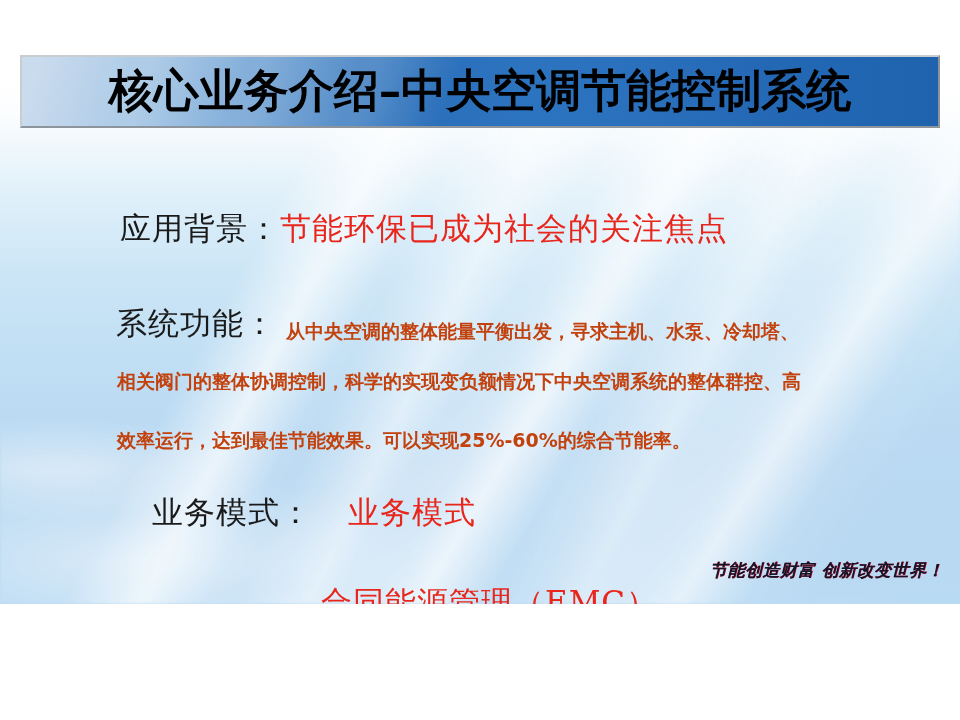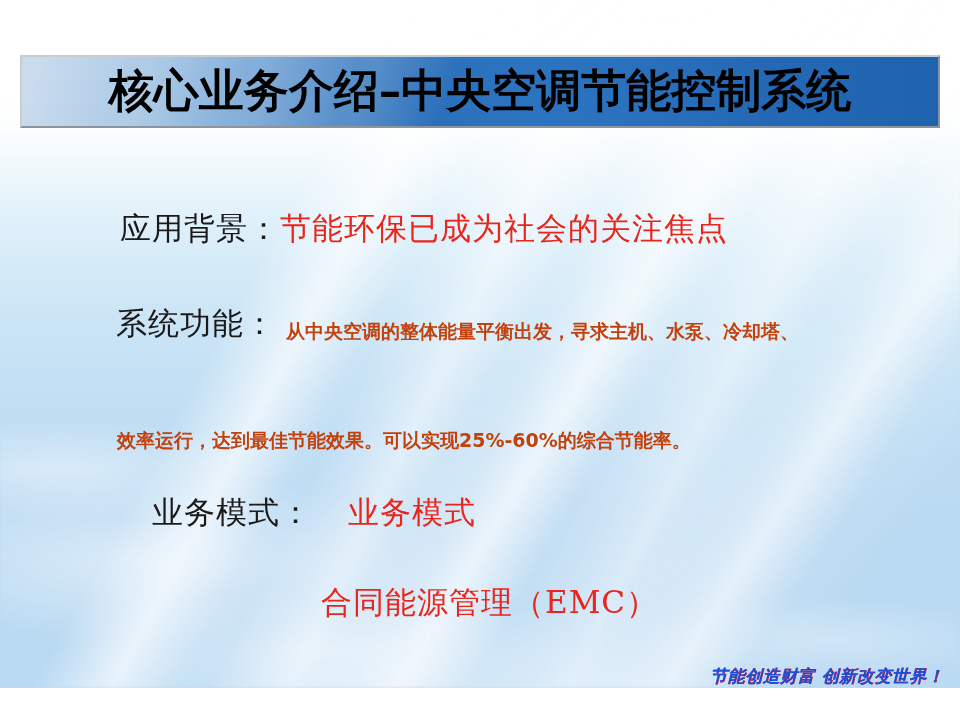--- a/index.html
+++ b/index.html
@@ -10,21 +10,21 @@
     width: 960px;
     height: 720px;
     overflow: hidden;
     font-family: "DejaVu Sans", "Liberation Sans", sans-serif;
   }
 
   
   .slide {
     position: relative;
     width: 960px;
-    height: 688px;
+    height: 604px;
     overflow: hidden;
     background: #ffffff;
     text-decoration: underline;
   }
 
   
   .bg-sky {
     position: absolute;
     inset: 0;
     background:
@@ -153,22 +153,22 @@
   #row-fn { display: flex; align-items: flex-end; }
   #row-fn .body-sm { margin-left: 10px; }
 
   #row-mode { display: flex; align-items: baseline; }
   #row-mode .red-lg { margin-left: 36px; }
 
   
   .footer-slogan {
     position: absolute;
     right: 16px;
-    bottom: 0;
-    color: #1d4ed8;
+    bottom: 22px;
+    color: #0f172a;
     font-family: "DejaVu Serif", "Liberation Serif", serif;
     font-weight: bold;
     font-style: italic;
     font-size: 17px;
     letter-spacing: 0.5px;
     white-space: nowrap;
     text-shadow: 0.5px 0 0 #f2001e;
   }
 </style>
 </head>
@@ -187,20 +187,21 @@
 
     <div class="row" id="row-bg">
       <span class="label-lg">应用背景：</span><span class="red-lg">节能环保已成为社会的关注焦点</span>
     </div>
 
     <div class="row" id="row-fn">
       <span class="label-lg">系统功能：</span>
       <span class="body-sm">从中央空调的整体能量平衡出发，寻求主机、水泵、冷却塔、</span>
     </div>
 
+    <div class="row body-sm" id="row-fn-l2">相关阀门的整体协调控制，科学的实现变负额情况下中央空调系统的整体群控、高</div>
 
     <div class="row body-sm" id="row-fn-l3">效率运行，达到最佳节能效果。可以实现25%-60%的综合节能率。</div>
 
     <div class="row" id="row-mode">
       <span class="label-lg">业务模式：</span>
       <span class="red-lg">业务模式</span>
     </div>
 
     <div class="row red-lg" id="row-emc">合同能源管理（EMC）</div>
 

